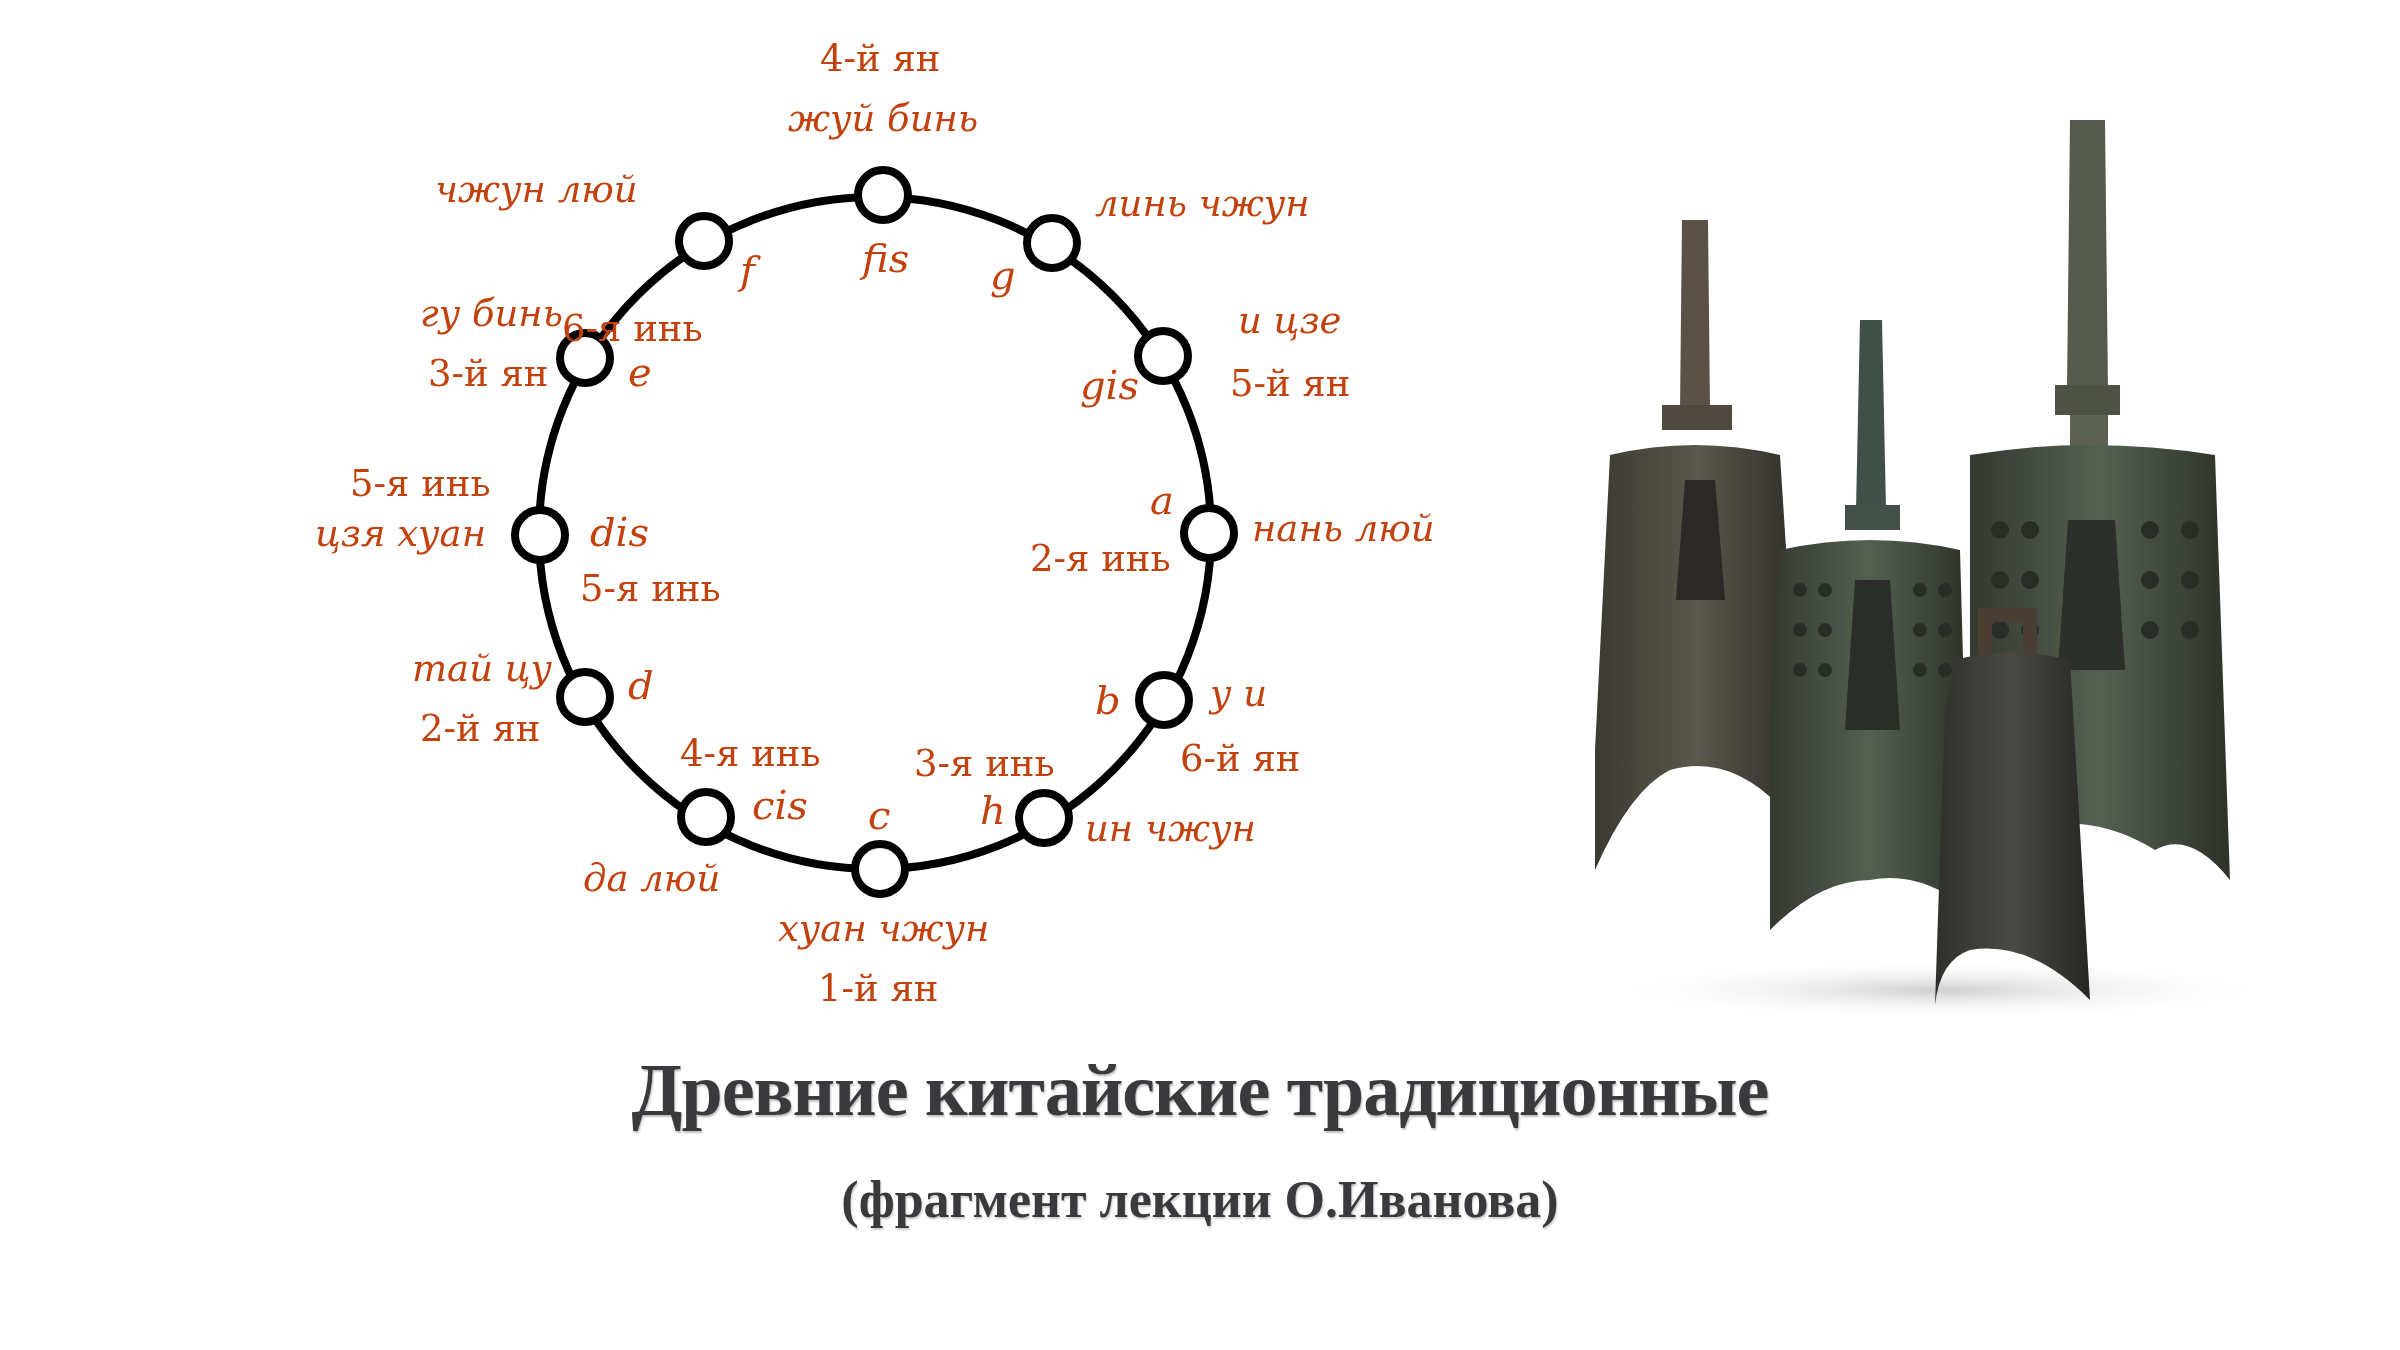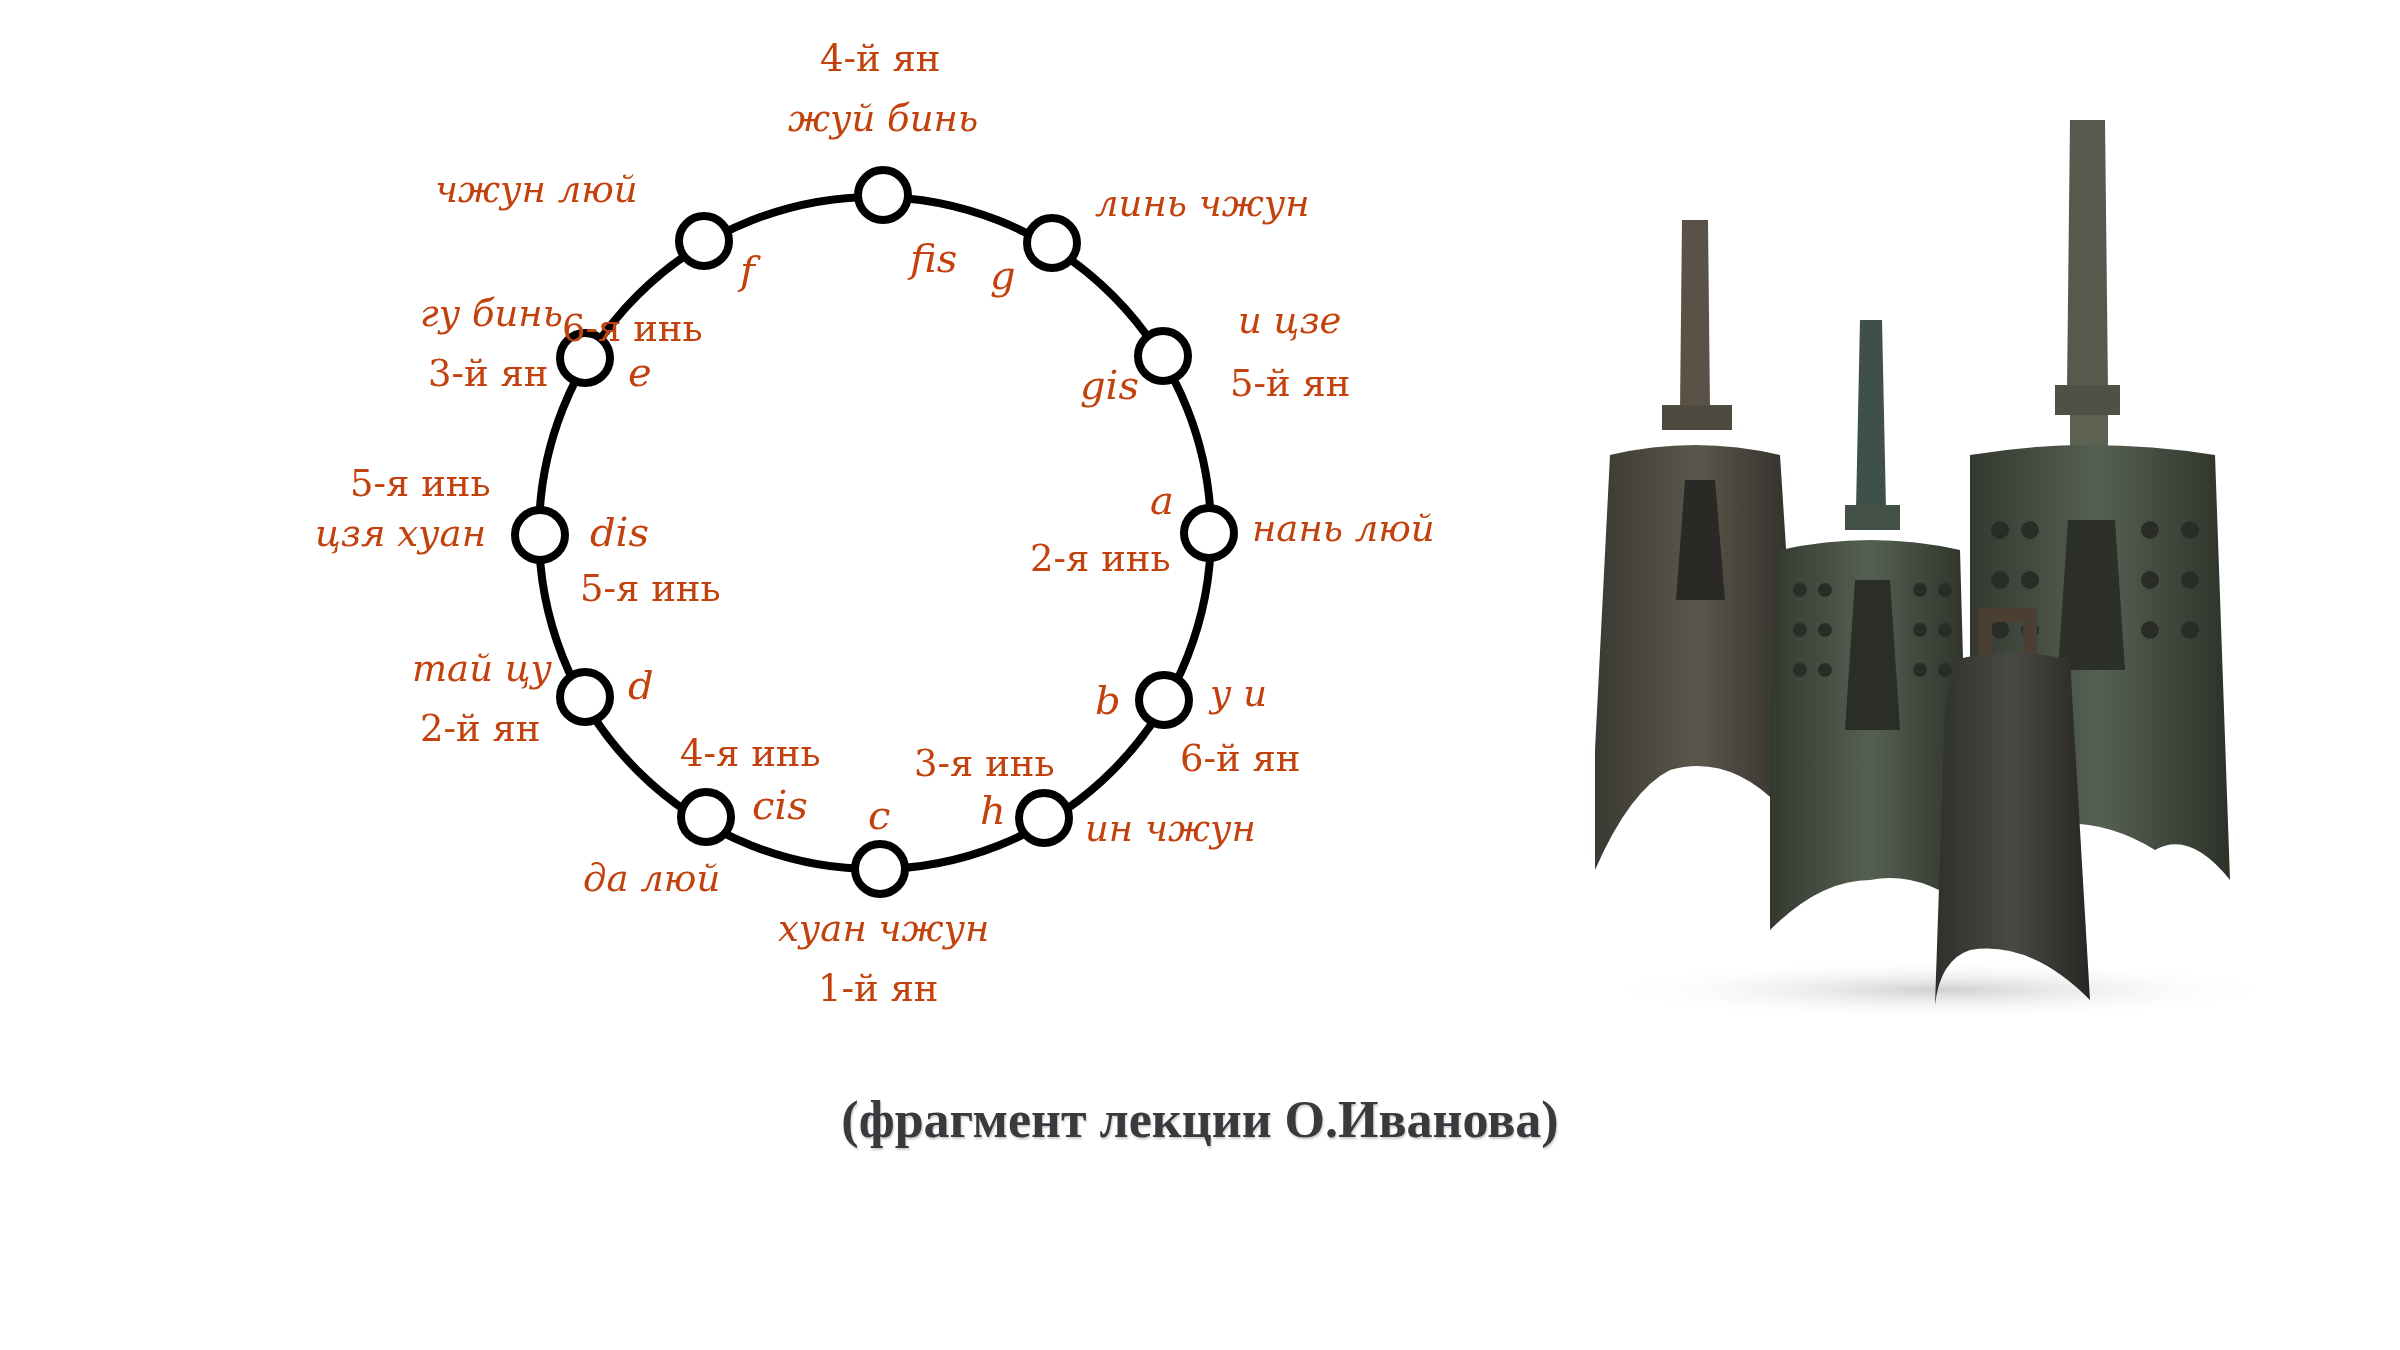--- a/index.html
+++ b/index.html
@@ -50,21 +50,21 @@
       <circle cx="706" cy="817" r="25"></circle>
       <circle cx="585" cy="697" r="25"></circle>
       <circle cx="540" cy="535" r="25"></circle>
       <circle cx="585" cy="358" r="25"></circle>
       <circle cx="704" cy="241" r="25"></circle>
     </g>
   </svg>
 
   <span class="lbl up" style="left:820px; top:40px;">4-й ян</span>
   <span class="lbl" style="left:788px; top:100px;">жуй бинь</span>
-  <span class="lbl note" style="left:862px; top:238px;margin-left:48px;">fis</span>
+  <span class="lbl note" style="left:862px; top:238px;">fis</span>
 
   <span class="lbl" style="left:1095px; top:185px;">линь чжун</span>
   <span class="lbl note" style="left:990px; top:255px;">g</span>
 
   <span class="lbl" style="left:1238px; top:302px;">и цзе</span>
   <span class="lbl up" style="left:1230px; top:365px;">5-й ян</span>
   <span class="lbl note" style="left:1080px; top:365px;">gis</span>
 
   <span class="lbl note" style="left:1150px; top:480px;">a</span>
   <span class="lbl" style="left:1252px; top:510px;">нань люй</span>
@@ -180,14 +180,15 @@
     </g>
 
     <g>
       <path d="M395,545 L395,505 L440,505 L440,545" fill="none" stroke="#4b3f33" stroke-width="14"></path>
       <path d="M365,550 Q420,535 480,550 L500,890 Q440,830 380,840 Q350,850 345,895 L355,600 Z" fill="url(#bronzeC)"></path>
     </g>
   </svg>
 </div>
 
 <div class="title-block">
+  <span class="title-line">Древние китайские традиционные</span>
   <span class="subtitle">(фрагмент лекции О.Иванова)</span>
 </div>
 
 </body></html>

